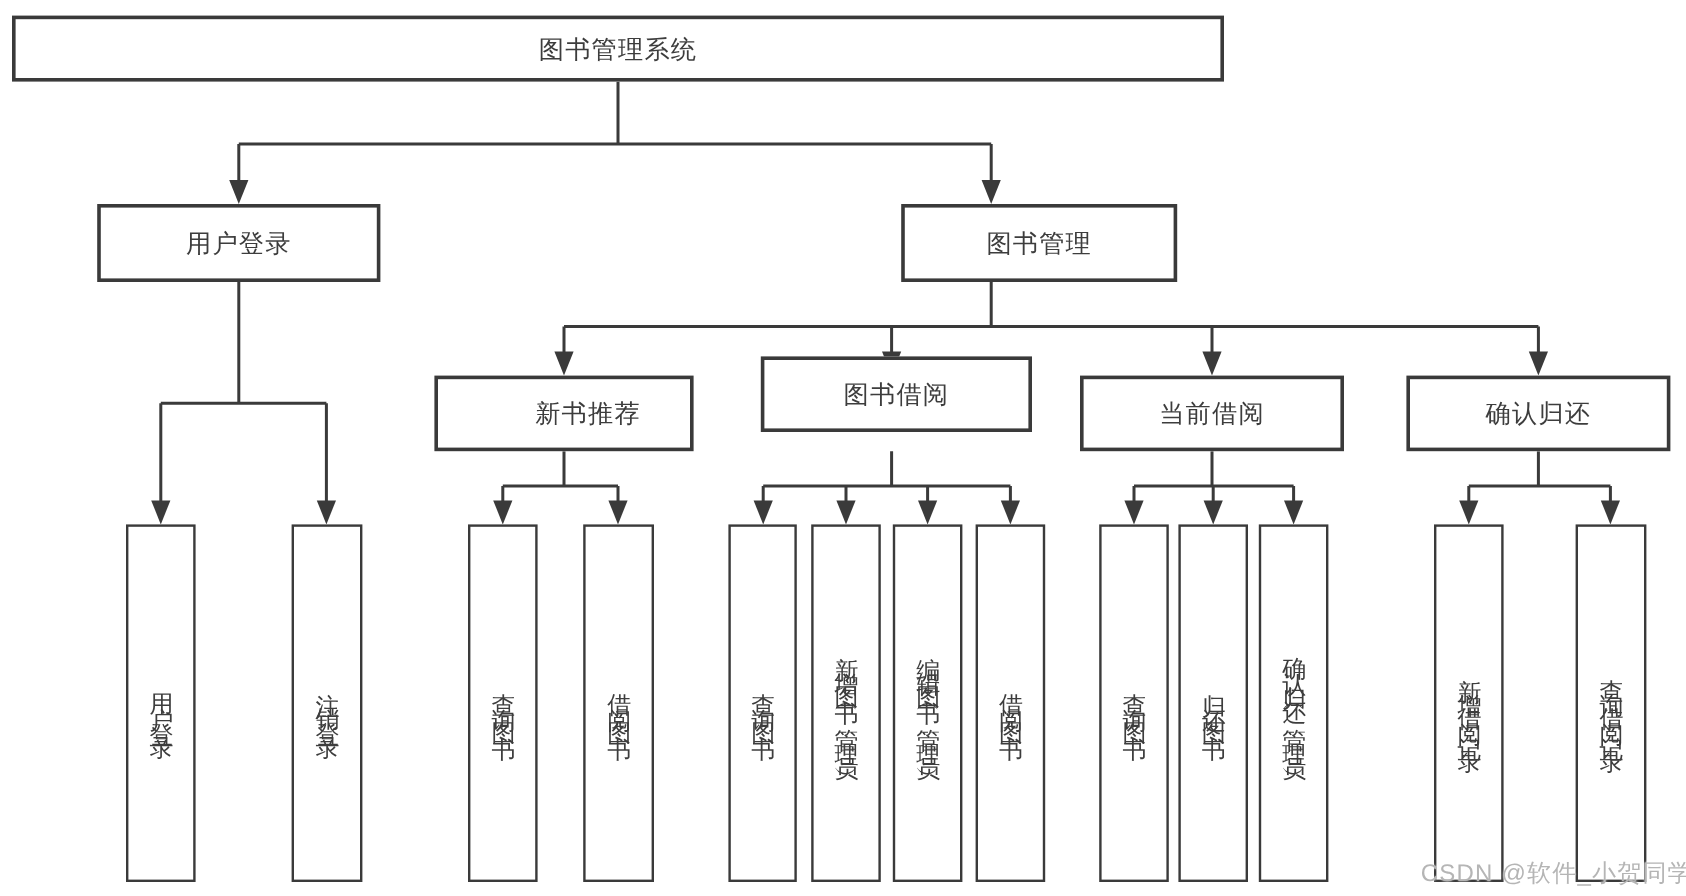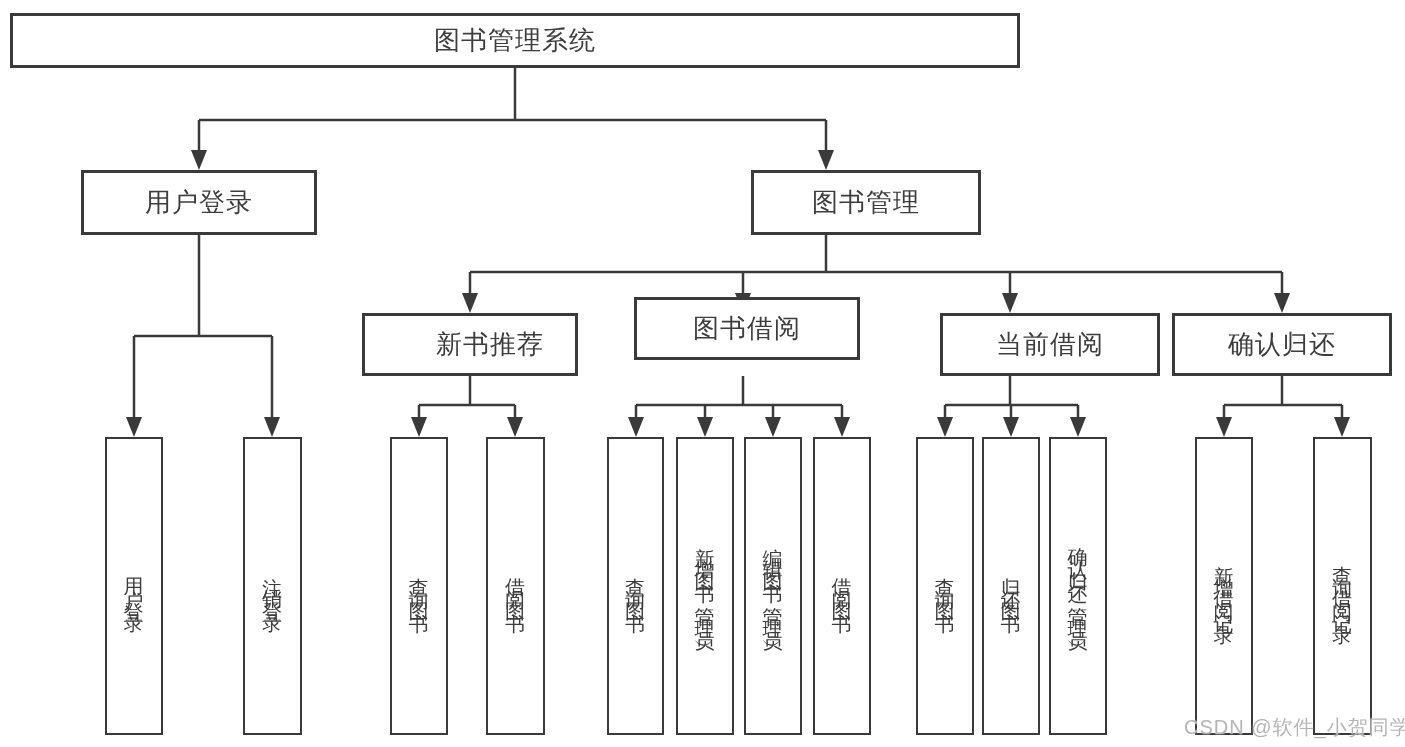--- a/index.html
+++ b/index.html
@@ -21,21 +21,21 @@
   #connectors path{stroke:var(--line);stroke-width:2.5;fill:none;}
   #connectors polygon{fill:var(--line);stroke:none;}
   .box{
     position:absolute;
     box-sizing:border-box;
     border:3px solid var(--line);
     background:var(--bg);
     display:flex;align-items:center;justify-content:center;
     text-align:center;
   }
-  .h-label{font-size:26px;letter-spacing:1px;white-space:nowrap;}
+  .h-label{font-size:21px;letter-spacing:1px;white-space:nowrap;}
   .leaf{border-width:2.5px;}
   .v-text{
     writing-mode:vertical-rl;
     text-orientation:mixed;
     font-size:20px;
     line-height:1;
     letter-spacing:12px;
     white-space:nowrap;
   }
   #watermark{
@@ -101,21 +101,21 @@
   <div class="box" style="left:711px;top:170px;width:230px;height:65px;margin-left:40px;">
     <span class="h-label">图书管理</span>
   </div>
 
   <div class="box" style="left:362px;top:313px;width:216px;height:63px;padding-left:40px;">
     <span class="h-label">新书推荐</span>
   </div>
   <div class="box" style="left:634px;top:297px;width:226px;height:63px;">
     <span class="h-label">图书借阅</span>
   </div>
-  <div class="box" style="left:940px;top:313px;width:220px;height:63px;">
+  <div class="box" style="left:900px;top:313px;width:220px;height:63px;">
     <span class="h-label">当前借阅</span>
   </div>
   <div class="box" style="left:1172px;top:313px;width:220px;height:63px;">
     <span class="h-label">确认归还</span>
   </div>
 
   <div class="box leaf" style="left:105px;top:437px;width:58px;height:298px;">
     <span class="v-text">用户登录</span>
   </div>
   <div class="box leaf" style="left:243px;top:437px;width:59px;height:298px;">

